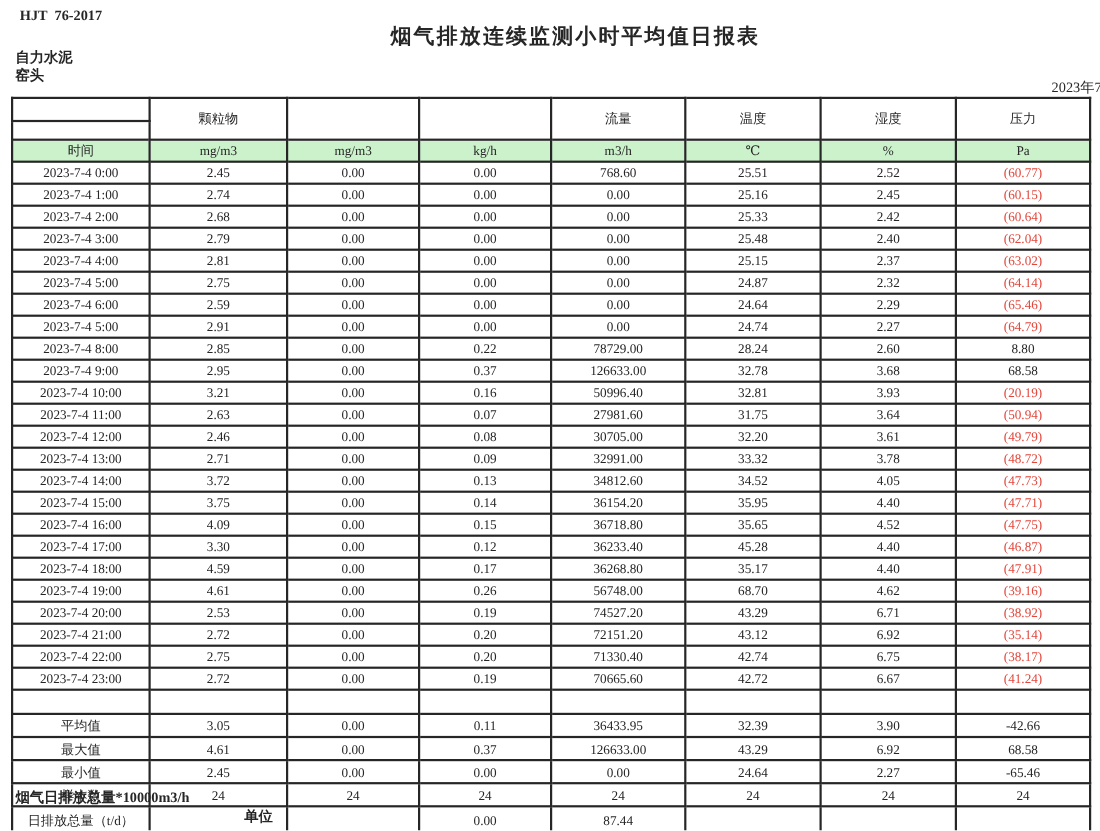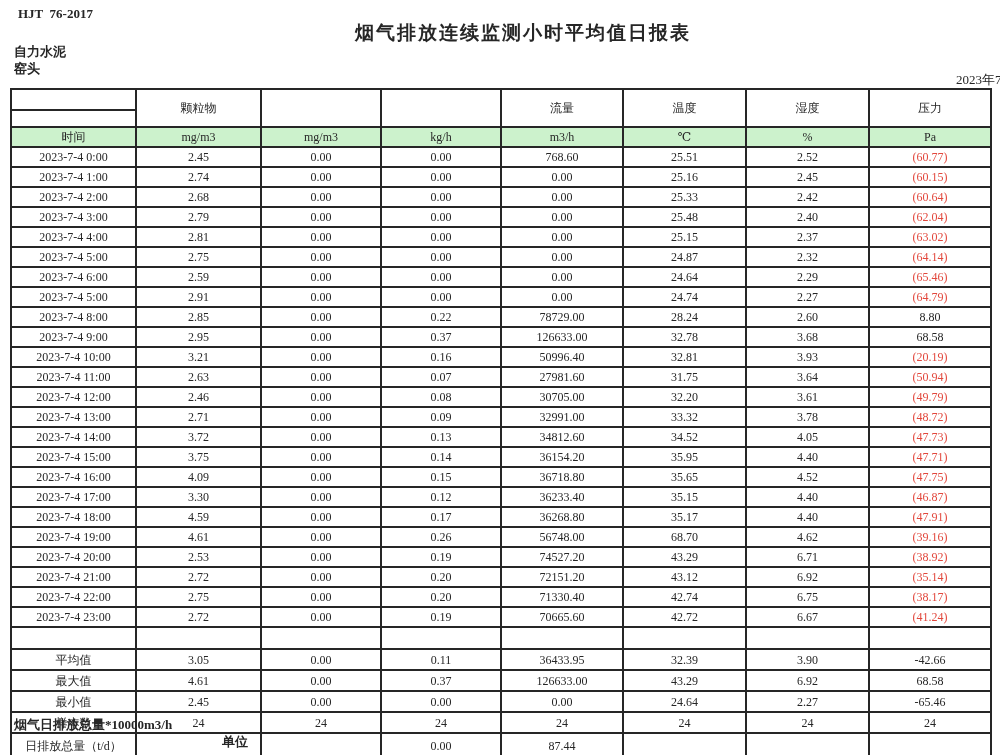--- a/index.html
+++ b/index.html
@@ -257,21 +257,21 @@
           <td>35.65</td>
           <td>4.52</td>
           <td class="neg">(47.75)</td>
         </tr>
         <tr>
           <td>2023-7-4 17:00</td>
           <td>3.30</td>
           <td>0.00</td>
           <td>0.12</td>
           <td>36233.40</td>
-          <td>35.15</td>
+          <td>45.28</td>
           <td>4.40</td>
           <td class="neg">(46.87)</td>
         </tr>
         <tr>
           <td>2023-7-4 18:00</td>
           <td>4.59</td>
           <td>0.00</td>
           <td>0.17</td>
           <td>36268.80</td>
           <td>35.17</td>

